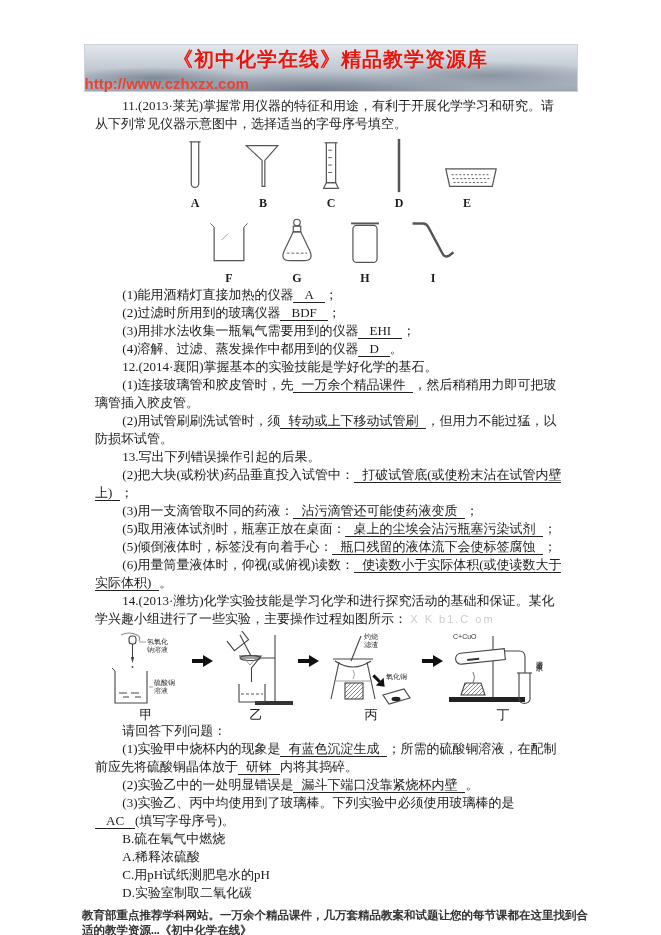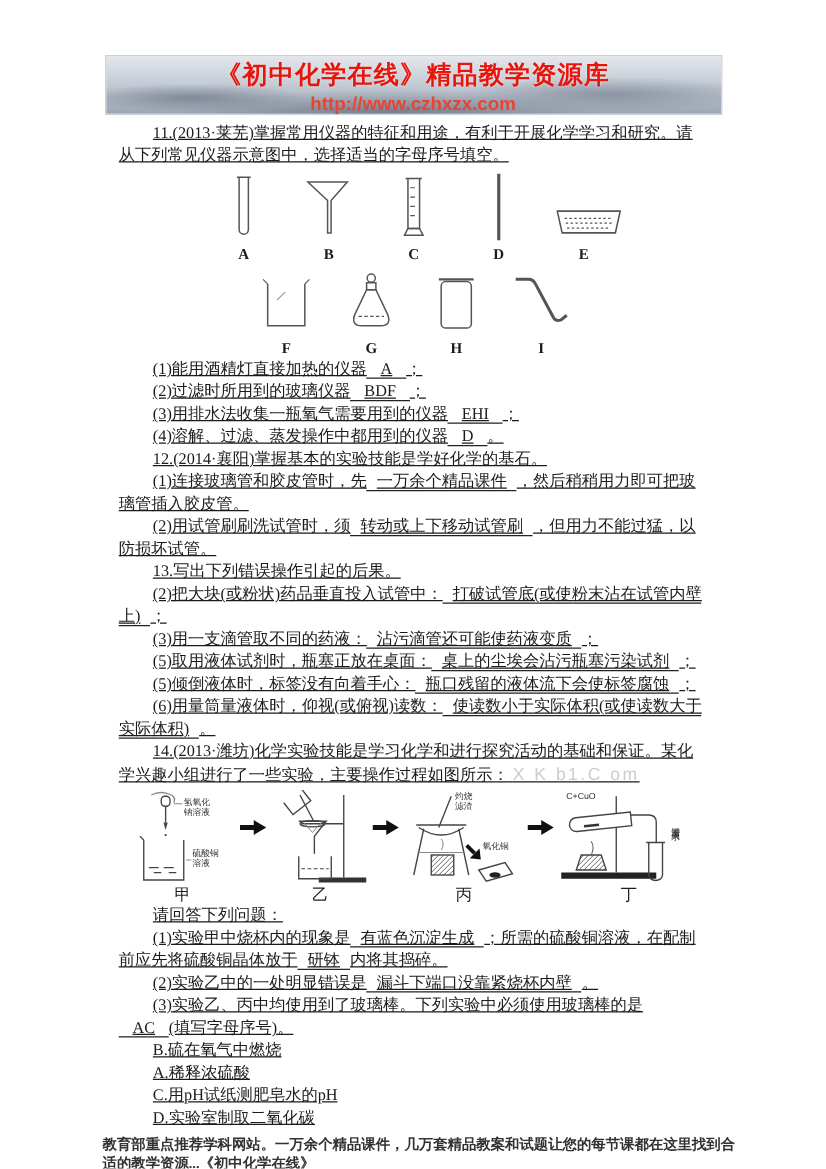--- a/index.html
+++ b/index.html
@@ -7,28 +7,28 @@
         font-family:"Liberation Serif","DejaVu Serif",serif;color:#1b1b1b;font-size:13px;}
   
   .banner{position:relative;margin:44px auto 5px;width:460px;height:46px;border:1px solid #cdd2d8;
     background:
       radial-gradient(130px 16px at 14% 72%, rgba(86,96,112,.55), rgba(86,96,112,0) 70%),
       radial-gradient(170px 20px at 82% 66%, rgba(96,106,122,.5), rgba(96,106,122,0) 70%),
       radial-gradient(230px 26px at 46% 98%, rgba(66,76,92,.45), rgba(66,76,92,0) 72%),
       linear-gradient(180deg,#e3e7ec 0%,#c6cdd6 45%,#aeb7c3 78%,#9ca6b3 100%); padding-left: 32px;}
   .banner-title{position:absolute;top:1px;left:0;width:100%;text-align:center;color:#e8150d;
     font-weight:bold;font-size:20px;letter-spacing:1px;text-shadow:0 0 2px rgba(255,255,255,.65);}
-  .banner-url{position:absolute;bottom:-1px;left:0;width:100%;text-align:center;color:#e84434;
+  .banner-url{position:absolute;bottom:-1px;left:0;width:100%;color:#e84434;
     font-weight:bold;font-size:15px;font-family:"Liberation Sans","DejaVu Sans",sans-serif;}
   
   .content{margin-left:95px;width:472px;line-height:18px;}
-  .para{margin:0;text-indent:2.1em;text-decoration:underline;}
+  .para{margin:0;text-indent:2.1em;}
   .blank{border-bottom:1px solid #222;padding:0 8px;}
   .blank.narrow{padding:0 11px;}
-  .wm{color:#cccccc;font-size:14px;letter-spacing:2px;font-family:"Liberation Sans",sans-serif;}
+  .wm{color:#cccccc;font-size:11px;letter-spacing:2px;font-family:"Liberation Sans",sans-serif;}
   
   .equiprow{display:flex;justify-content:center;align-items:flex-end;gap:16px;margin:3px 0 1px;}
   .equipcell{width:52px;text-align:center;}
   .eqletter{font-weight:bold;font-size:12px;line-height:13px;margin-top:1px;}
   .equip svg, .dgroup svg{display:block;margin:0 auto;}
   
   .diagram{display:flex;align-items:flex-end;justify-content:center;gap:3px;margin:3px 0 0;}
   .dgroup{position:relative;text-align:center;}
   .dcap{font-size:13px;line-height:15px;}
   .dlabel{position:absolute;font-size:7px;line-height:8px;color:#333;text-align:left;

